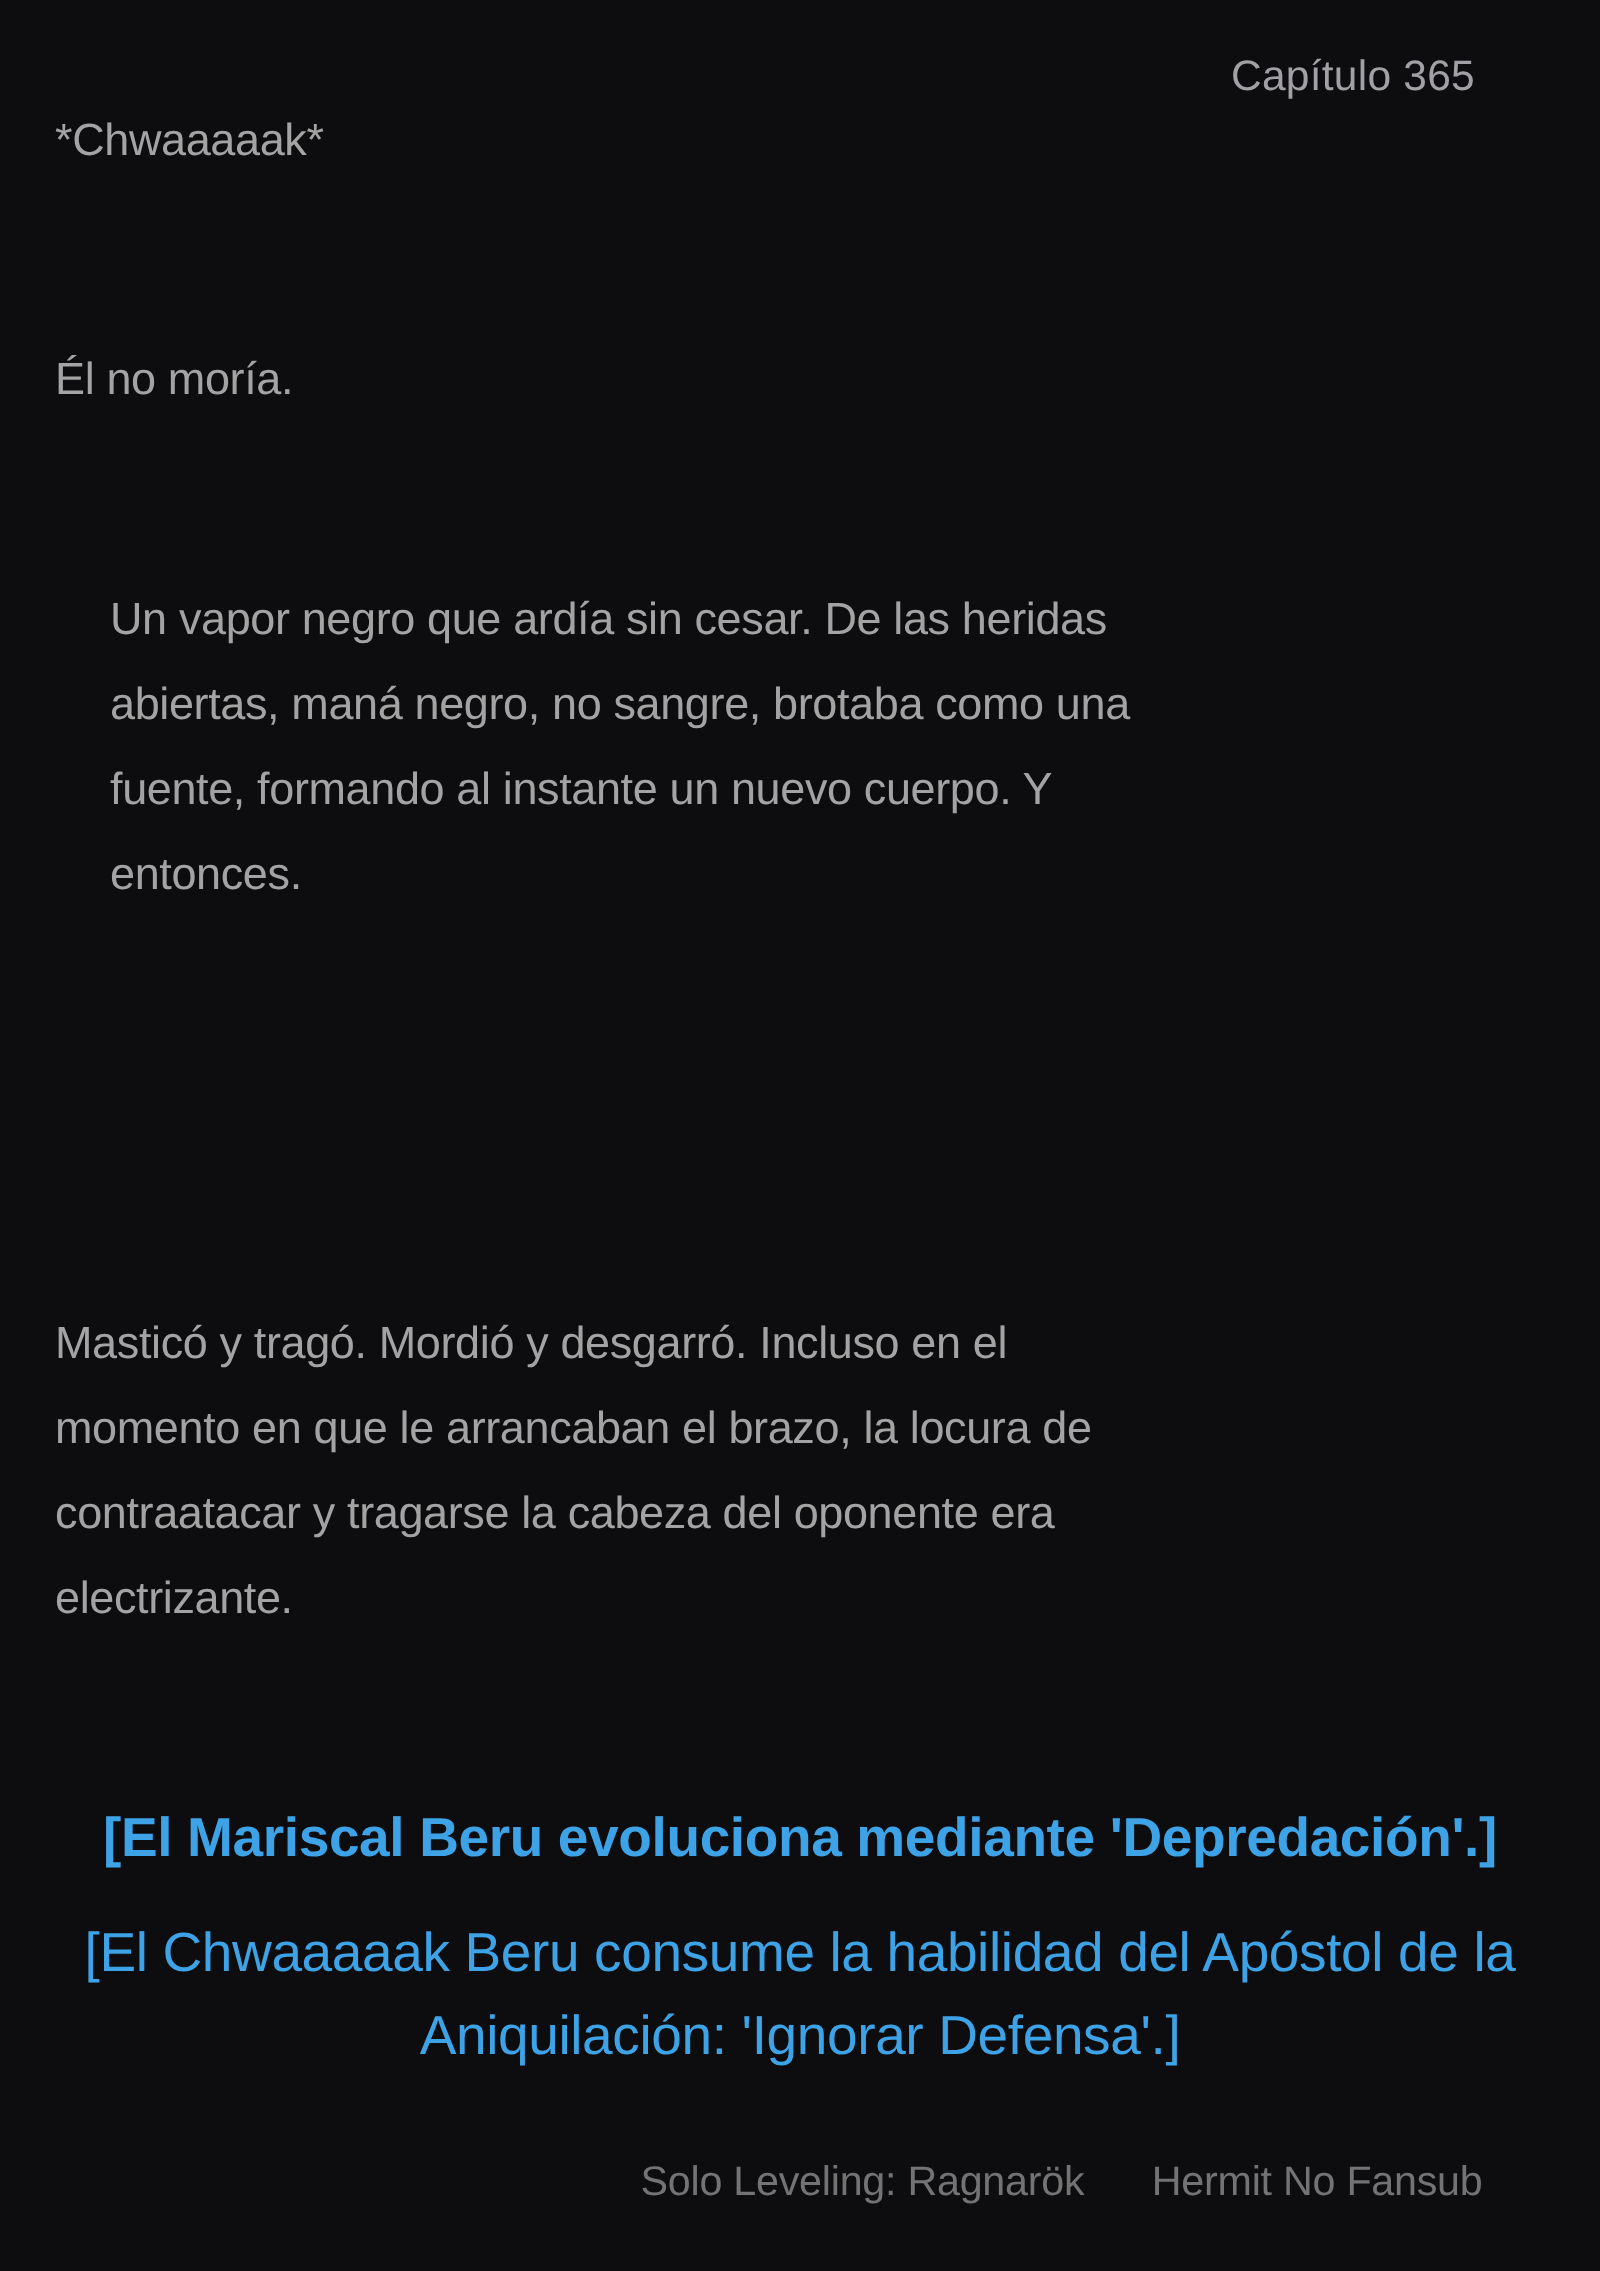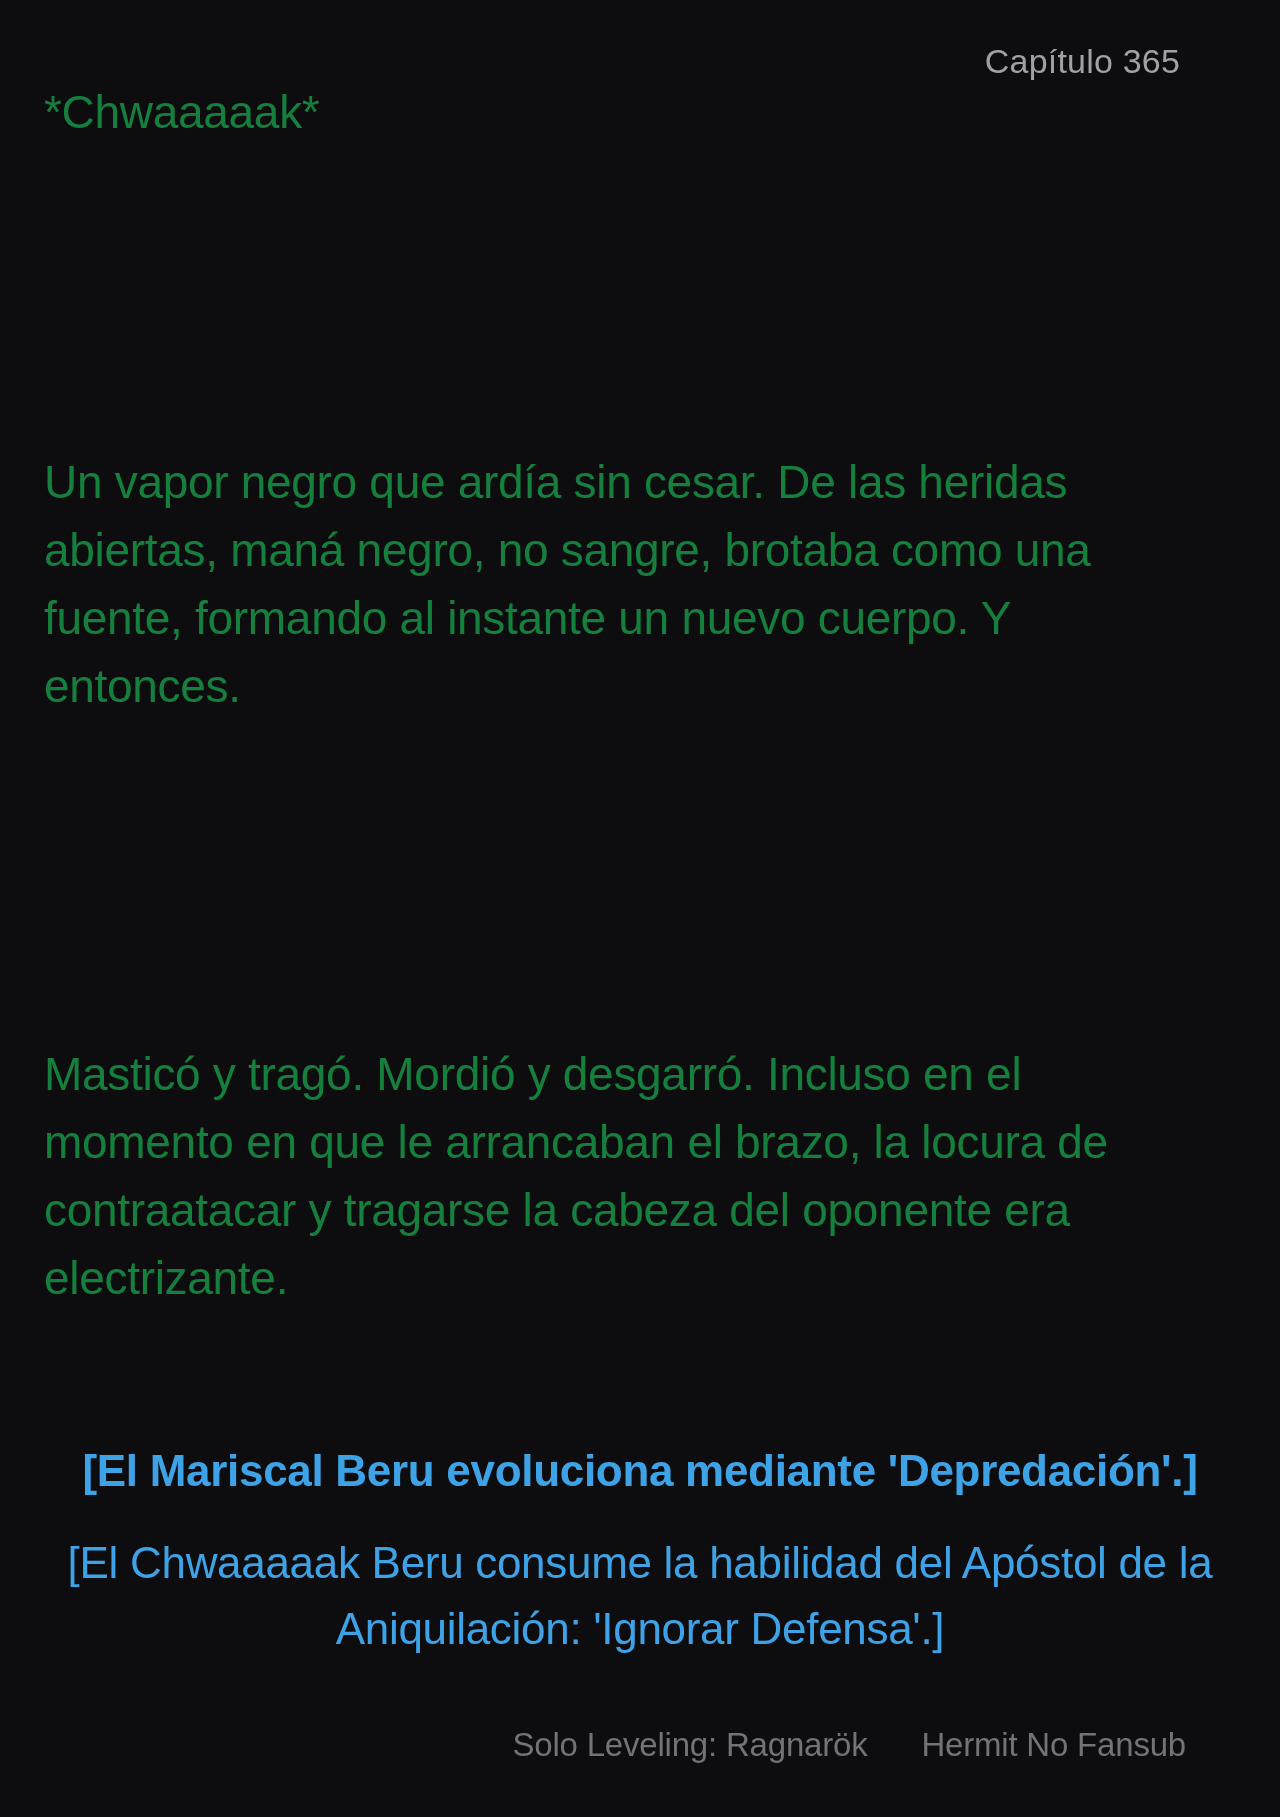--- a/index.html
+++ b/index.html
@@ -21,35 +21,35 @@
     top: 42px;
     right: 44px;
     font-size: 34px;
     color: #a0a0a5;
     letter-spacing: 0.2px;
   }
   .para {
     position: absolute;
     left: 44px;
     width: 1192px;
-    font-size: 46px;
+    font-size: 36px;
     line-height: 68px;
     letter-spacing: -0.3px;
-    color: #15803d;
+    color: #a3a3a3;
     white-space: pre-line;
   }
   .para.system {
     color: #3ea3e6;
     text-align: center;
     line-height: 66px;
     font-size: 44px;
   }
   .p1 { top: 78px; }
   .p2 { top: 269px; }
-  .p3 { top: 448px; }
+  .p3 { top: 461px; margin-left: 44px; }
   .p4 { top: 849px; }
   .p5 { top: 1040px; }
   .b1 { top: 1438px; font-weight: bold; }
   .b2 { top: 1530px; }
   .footer {
     position: absolute;
     top: 1726px;
     left: 44px;
     right: 38px;
     display: flex;
@@ -71,20 +71,21 @@
 </style>
 </head>
 <body>
 
 <div class="page">
 
   <div class="chapter-label">Capítulo 365</div>
 
   <div class="para p1">*Chwaaaaak*</div>
 
+  <div class="para p2">Él no moría.</div>
 
   <div class="para p3">Un vapor negro que ardía sin cesar. De las heridas
 abiertas, maná negro, no sangre, brotaba como una
 fuente, formando al instante un nuevo cuerpo. Y
 entonces.</div>
 
 
   <div class="para p5">Masticó y tragó. Mordió y desgarró. Incluso en el
 momento en que le arrancaban el brazo, la locura de
 contraatacar y tragarse la cabeza del oponente era

